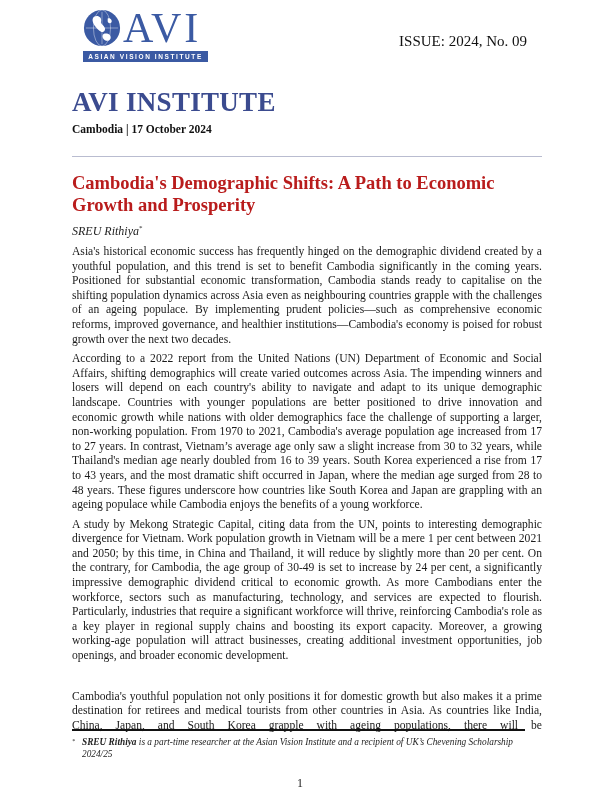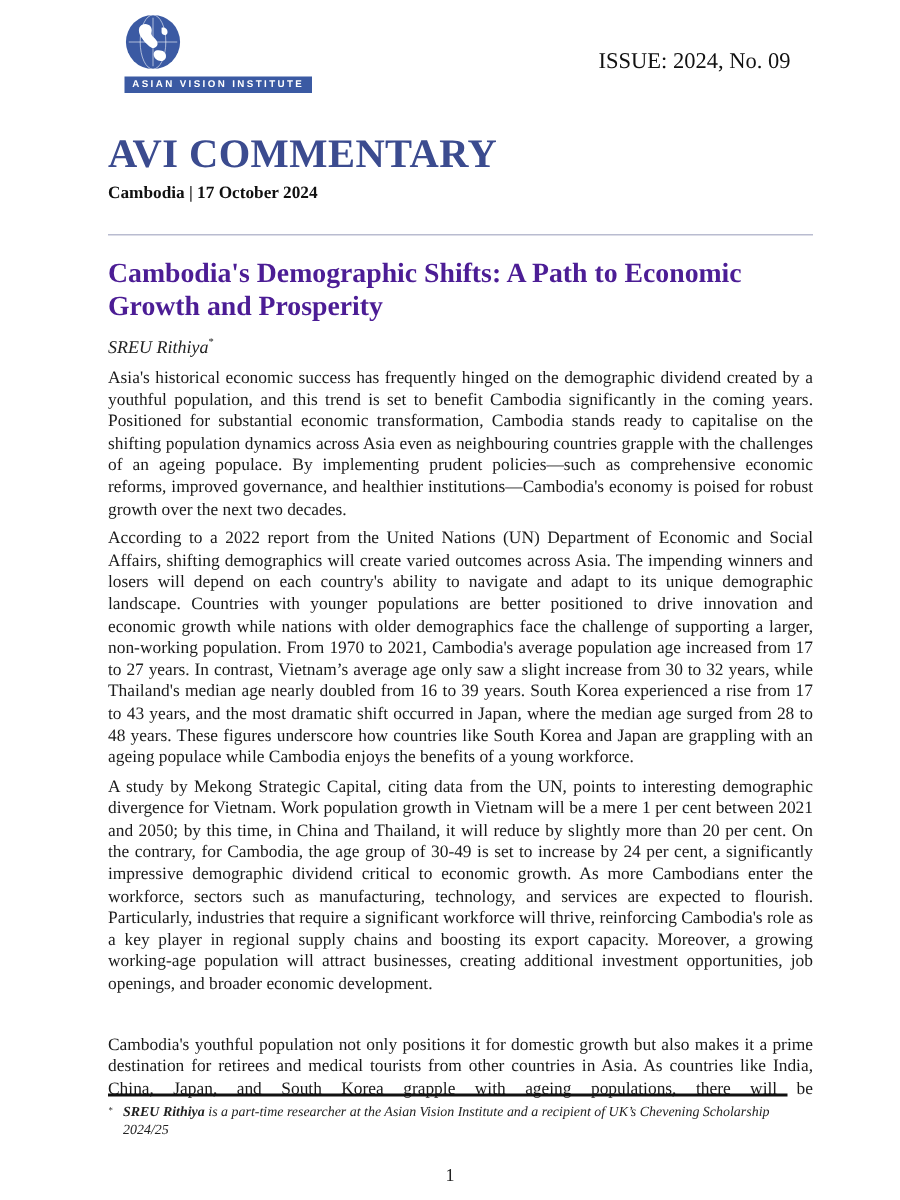--- a/index.html
+++ b/index.html
@@ -10,21 +10,21 @@
     .logo-letters { position: absolute; left: 40px; top: -4px; font-family: "Liberation Serif", serif;
       font-size: 42px; color: #3b5aa3; letter-spacing: 3px; line-height: 46px; }
     .logo-band { position: absolute; left: 0; top: 42px; width: 125px; height: 11px; background: #3b5aa3;
       color: #ffffff; font-family: "Liberation Sans", sans-serif; font-size: 6.5px; font-weight: bold;
       letter-spacing: 1.6px; text-align: center; line-height: 11px; }
     .issue { position: absolute; right: 73px; top: 33px; font-size: 15px; font-weight: normal; color: #111; }
     .series-title { position: absolute; left: 72px; top: 87px; font-size: 27px; font-weight: bold; color: #3b4b8f; letter-spacing: 0.3px; }
     .dateline { position: absolute; left: 72px; top: 123px; font-size: 11.5px; font-weight: bold; color: #111; }
     .top-rule { position: absolute; left: 72px; top: 156px; width: 470px; height: 1px; background: #b9bcd0; }
     .article-title { position: absolute; left: 72px; top: 172px; width: 475px; font-size: 18.5px; font-weight: bold;
-      line-height: 22px; color: #4c1d95; }
+      line-height: 22px; color: #b91c1c; }
     .author { position: absolute; left: 72px; top: 224px; font-size: 12px; font-style: italic; color: #222; text-align: center; }
     .author sup { font-size: 7px; font-style: normal; }
     .body { position: absolute; left: 72px; top: 245px; width: 470px; font-size: 11.6px; line-height: 14.6px;
       text-align: justify; color: #1a1a1a; }
     .body p { margin: 0 0 5px 0; }
     .foot-rule { position: absolute; left: 72px; top: 729px; width: 453px; height: 1.5px; background: #111; }
     .footnote { position: absolute; left: 72px; top: 736px; width: 460px; font-size: 9.3px; line-height: 12px; color: #222; font-style: italic; }
     .footnote sup { font-size: 6px; position: absolute; left: 0; top: -1px; }
     .footnote .fn-text { padding-left: 10px; display: block; }
     .page-number { position: absolute; left: 0; width: 600px; top: 776px; text-align: center; font-size: 12px; color: #222; }
@@ -34,26 +34,27 @@
 
 <div class="logo">
   <svg class="logo-globe" viewBox="0 0 40 40">
     <circle cx="20" cy="20" r="19" fill="#3b5aa3"></circle>
     <path d="M12 8 C16 6 20 9 19 13 C18 16 22 17 23 20 C24 23 21 25 19 24 C17 23 14 20 12 17 C10 14 9 10 12 8 Z" fill="#ffffff"></path>
     <path d="M22 26 C26 25 30 27 29 31 C28 34 24 34 22 32 C20 30 20 27 22 26 Z" fill="#ffffff"></path>
     <path d="M26 10 C28 9 31 11 30 14 C29 16 26 15 26 13 Z" fill="#ffffff"></path>
     <path d="M3 20 H37 M20 3 V37" stroke="#ffffff" stroke-width="0.6" opacity="0.7"></path>
     <ellipse cx="20" cy="20" rx="9" ry="19" fill="none" stroke="#ffffff" stroke-width="0.6" opacity="0.7"></ellipse>
   </svg>
+  <div class="logo-letters">AVI</div>
   <div class="logo-band">ASIAN VISION INSTITUTE</div>
 </div>
 
 <div class="issue">ISSUE: 2024, No. 09</div>
 
-<div class="series-title">AVI COMMENTARY</div>
+<div class="series-title">AVI INSTITUTE</div>
 <div class="dateline">Cambodia | 17 October 2024</div>
 <div class="top-rule"></div>
 
 <h1 class="article-title" style="margin:0">Cambodia's Demographic Shifts: A Path to Economic Growth and Prosperity</h1>
 <div class="author">
   <span>SREU Rithiya</span><sup>*</sup>
 </div>
 
 <div class="body">
   <p>Asia's historical economic success has frequently hinged on the demographic dividend created by a youthful population, and this trend is set to benefit Cambodia significantly in the coming years. Positioned for substantial economic transformation, Cambodia stands ready to capitalise on the shifting population dynamics across Asia even as neighbouring countries grapple with the challenges of an ageing populace. By implementing prudent policies—such as comprehensive economic reforms, improved governance, and healthier institutions—Cambodia's economy is poised for robust growth over the next two decades.</p>

